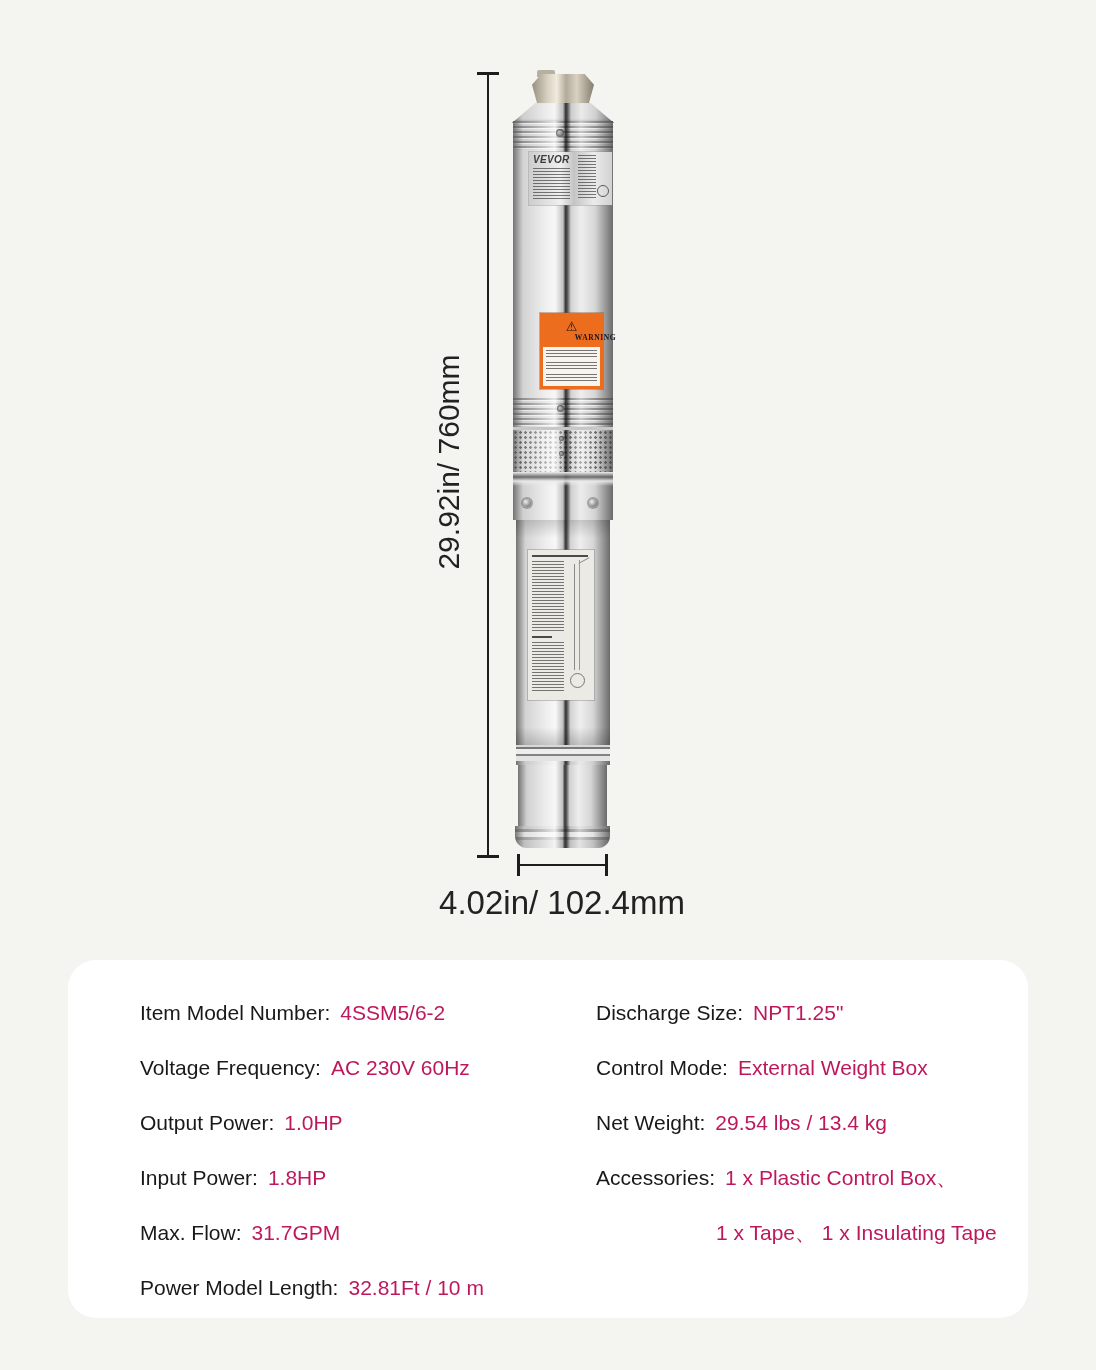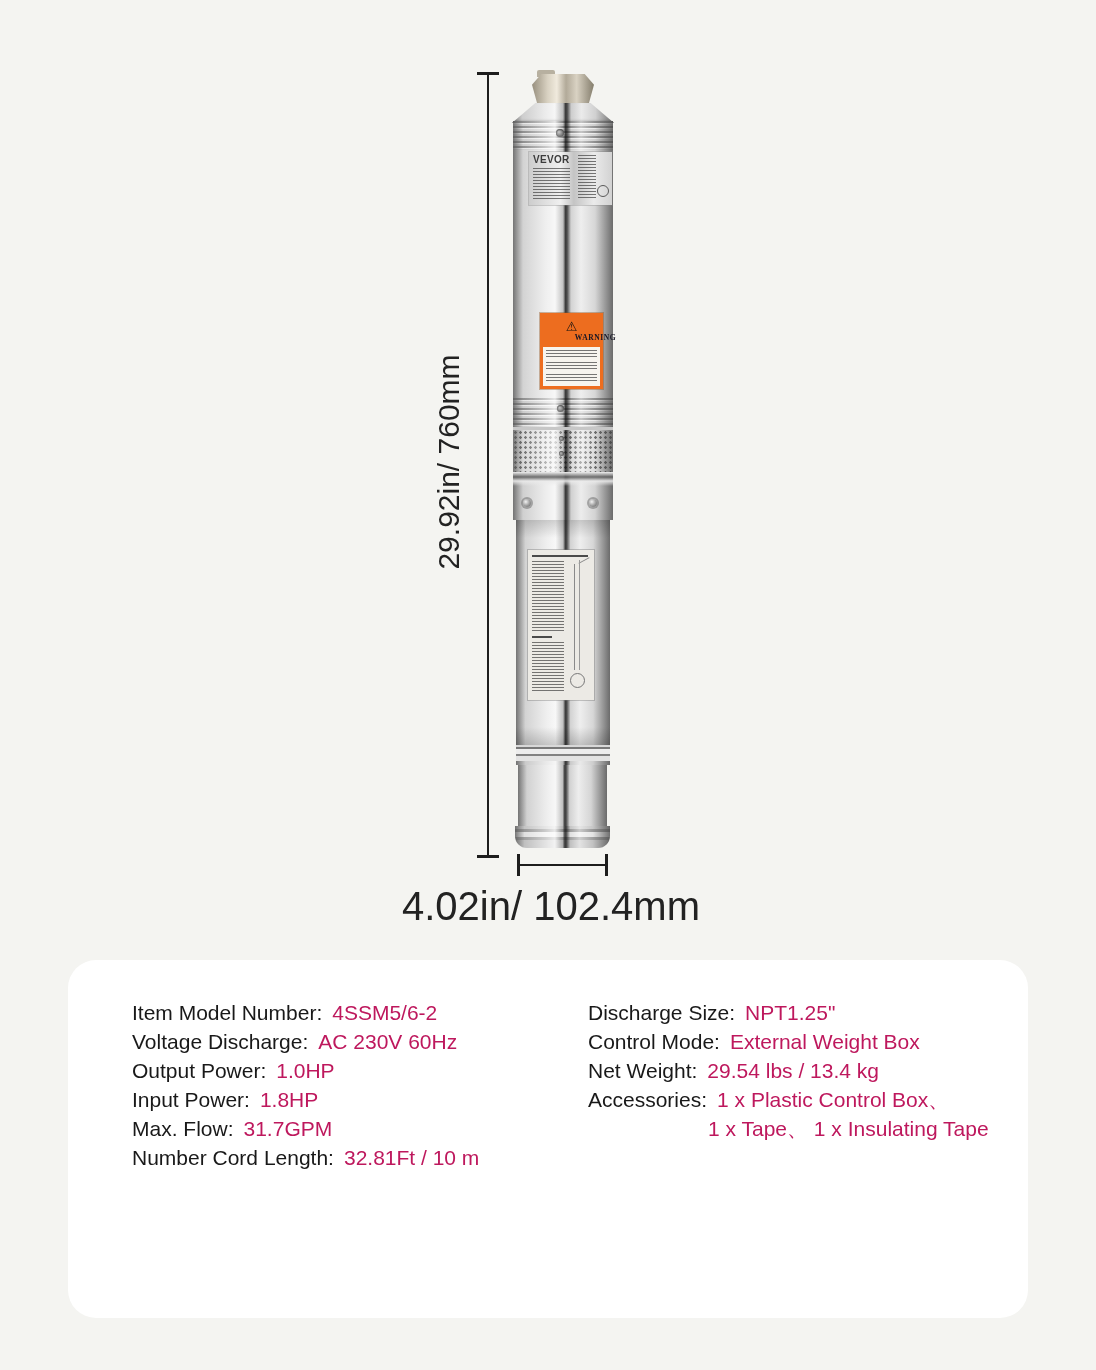--- a/index.html
+++ b/index.html
@@ -57,21 +57,21 @@
     background-image:var(--steel-overlay),linear-gradient(180deg,#c6c6c6 0 3px,#8b8b8b 3px 6px,#ebebeb 6px 11px,#949494 11px 14px,#c0c0c0 14px);}
   .hole-dot{border-radius:50%;background:radial-gradient(circle at 35% 35%,#cfcfcf,#7a7a7a 60%,#5c5c5c);box-shadow:inset 0 1px 2px rgba(0,0,0,.5);}
   .screw{width:8px;height:8px;border-radius:50%;
     background:radial-gradient(circle at 35% 35%,#f2f2f2,#9a9a9a 55%,#5f5f5f);
     box-shadow:0 0 0 2px rgba(90,90,90,.45);}
   
   .spec-label{left:26px;top:82px;width:83px;height:53px;
     background:linear-gradient(90deg,#cdcdcd,#f0f0f0 38%,#c4c4c4 54%,#ebebeb 78%,#d2d2d2);
     box-shadow:0 0 0 1px rgba(130,130,130,.35);display:flex;}
   .spec-label .panel{flex:1;padding:3px 4px;position:relative;}
-  .brand-word{font-weight:bold;font-size:10px;letter-spacing:.3px;color:#3c3c3c;line-height:10px;}
+  .brand-word{font-weight:bold;font-size:10px;letter-spacing:.3px;color:#3c3c3c;line-height:10px;font-style:italic;}
   .t-lines{background-image:repeating-linear-gradient(180deg,rgba(75,75,75,.75) 0 1px,transparent 1px 3px);}
   .etl-mark{position:absolute;right:3px;bottom:8px;width:10px;height:10px;border:1px solid #5a5a5a;border-radius:50%;}
   
   .warning-label{left:37px;top:243px;width:63px;height:76px;background:#ed6d1f;
     box-shadow:0 0 0 1px rgba(140,80,30,.4);padding:3px;box-sizing:border-box;
     display:flex;flex-direction:column;}
   .warn-head{height:30px;display:flex;flex-direction:column;align-items:center;justify-content:center;}
   .warn-tri{font-size:13px;line-height:13px;color:#111;}
   .warn-word{font-family:"Liberation Serif",serif;font-weight:bold;font-size:7.5px;letter-spacing:.6px;color:#161626;margin-left:48px;}
   .warn-body{flex:1;background:#f7f4ee;margin-top:2px;padding:3px 3px;display:flex;flex-direction:column;gap:3px;}
@@ -92,24 +92,24 @@
   .dim-line-v{left:487px;top:73px;width:2px;height:784px;background:#1d1d1d;}
   .dim-line-v::before,.dim-line-v::after{content:"";position:absolute;left:-10px;width:22px;height:3px;background:#1d1d1d;}
   .dim-line-v::before{top:-1px;}
   .dim-line-v::after{bottom:-1px;}
   .dim-label-v{left:309px;top:445px;width:280px;height:34px;line-height:34px;
     text-align:center;font-size:30px;color:#222;transform:rotate(-90deg);}
   .dim-line-h{left:518px;top:864px;width:89px;height:2px;background:#1d1d1d;}
   .dim-line-h::before,.dim-line-h::after{content:"";position:absolute;top:-10px;width:3px;height:22px;background:#1d1d1d;}
   .dim-line-h::before{left:-1px;}
   .dim-line-h::after{right:-1px;}
-  .dim-label-h{left:402px;top:884px;width:320px;font-size:40px;color:#222;}
+  .dim-label-h{left:402px;top:884px;width:320px;text-align:center;font-size:33px;color:#222;}
   
   .spec-card{left:68px;top:960px;width:960px;height:358px;background:#ffffff;border-radius:28px;}
-  .spec-col{top:1001px;display:flex;flex-direction:column;gap:5px;}
+  .spec-col{top:1001px;display:flex;flex-direction:column;gap:31px;margin-left:8px;}
   .col-left{left:132px;}
   .col-right{left:588px;}
   .spec-row{display:flex;gap:10px;line-height:24px;font-size:21px;white-space:nowrap;}
   .spec-key{color:#191919;}
   .spec-val{color:#be185d;font-weight:normal;}
   .row-indent{margin-left:120px;}
 </style>
 </head>
 <body>
 
@@ -178,37 +178,37 @@
 <div class="abs dim-label-h">4.02in/ 102.4mm</div>
 
 <div class="abs spec-card"></div>
 
 <div class="abs spec-col col-left">
   <div class="spec-row">
     <span class="spec-key">Item Model Number:</span>
     <span class="spec-val">4SSM5/6-2</span>
   </div>
   <div class="spec-row">
-    <span class="spec-key">Voltage Discharge:</span>
+    <span class="spec-key">Voltage Frequency:</span>
     <span class="spec-val">AC 230V 60Hz</span>
   </div>
   <div class="spec-row">
     <span class="spec-key">Output Power:</span>
     <span class="spec-val">1.0HP</span>
   </div>
   <div class="spec-row">
     <span class="spec-key">Input Power:</span>
     <span class="spec-val">1.8HP</span>
   </div>
   <div class="spec-row">
     <span class="spec-key">Max. Flow:</span>
     <span class="spec-val">31.7GPM</span>
   </div>
   <div class="spec-row">
-    <span class="spec-key">Number Cord Length:</span>
+    <span class="spec-key">Power Model Length:</span>
     <span class="spec-val">32.81Ft / 10 m</span>
   </div>
 </div>
 
 <div class="abs spec-col col-right">
   <div class="spec-row">
     <span class="spec-key">Discharge Size:</span>
     <span class="spec-val">NPT1.25"</span>
   </div>
   <div class="spec-row">

